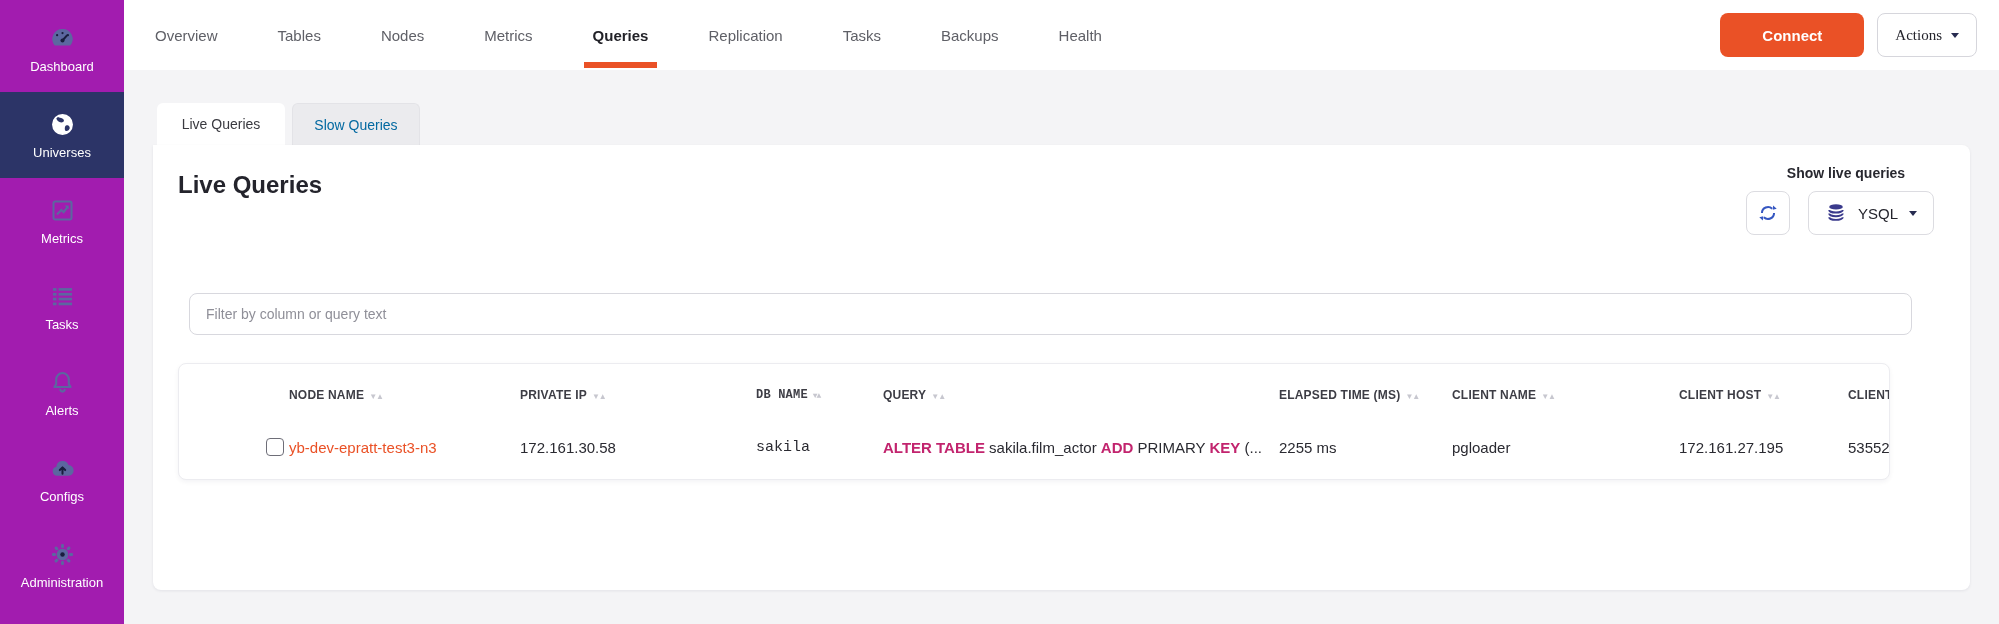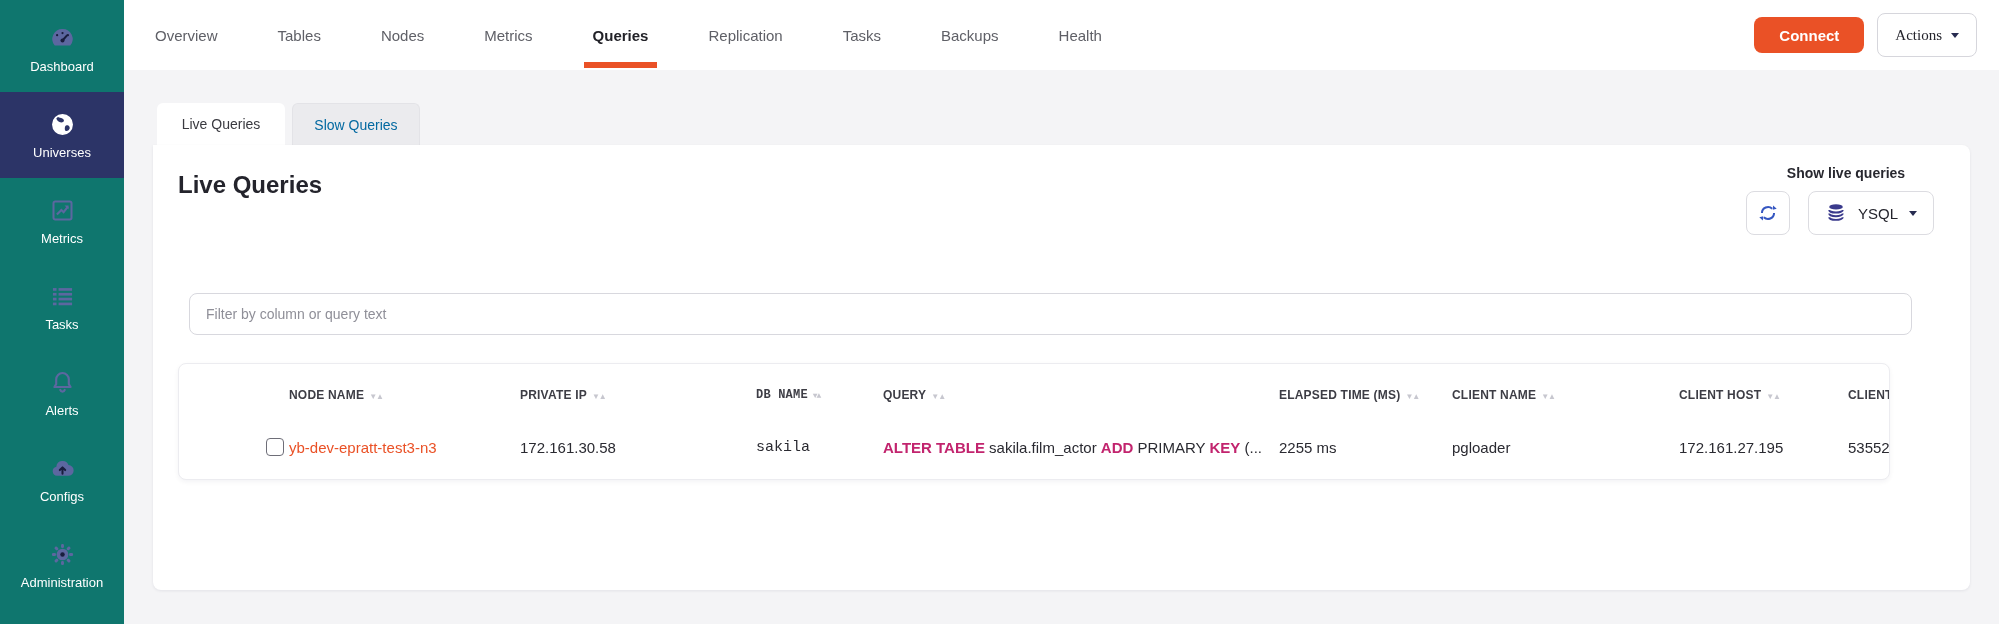--- a/index.html
+++ b/index.html
@@ -5,35 +5,35 @@
   * { box-sizing: border-box; }
   html,body { margin:0; padding:0; }
   body {
     width:1999px; height:624px; overflow:hidden;
     font-family:"Liberation Sans", sans-serif;
     background:#f4f4f6; color:#2a2a31;
   }
   .app { display:flex; width:1999px; height:624px; }
 
   
-  .sidebar { width:124px; flex:0 0 124px; background:#0f766e; padding-top:6px; }
+  .sidebar { width:124px; flex:0 0 124px; background:#a21caf; padding-top:6px; }
   .side-item { height:86px; display:flex; flex-direction:column; align-items:center; justify-content:center; gap:7px; cursor:pointer; }
   .side-item.active { background:#2c3467; }
   .side-label { color:#ffffff; font-size:13px; }
   .side-icon { width:27px; height:27px; display:block; }
 
   
   .main { flex:1; display:flex; flex-direction:column; min-width:0; }
   .topbar { height:70px; flex:0 0 70px; background:#ffffff; display:flex; align-items:center; padding:0 22px 0 31px; }
   .topnav { display:flex; gap:60px; height:100%; align-items:center; }
   .nav-item { font-size:15px; color:#5f6067; position:relative; height:100%; display:flex; align-items:center; cursor:pointer; white-space:nowrap; }
   .nav-item.active { color:#222228; font-weight:700; }
   .nav-item.active::after { content:""; position:absolute; left:-9px; right:-9px; bottom:2px; height:6px; background:#ea5126; }
   .top-actions { margin-left:auto; display:flex; gap:13px; align-items:center; }
-  .btn-connect { background:#ea5126; color:#fff; font-size:15px; font-weight:700; border:none; border-radius:8px; height:36px; padding:0 25px; cursor:pointer; font-family:inherit; }
+  .btn-connect { background:#ea5126; color:#fff; font-size:15px; font-weight:700; border:none; border-radius:8px; height:44px; padding:0 42px; cursor:pointer; font-family:inherit; }
   .btn-actions { background:#fff; border:1px solid #d6d6dc; border-radius:8px; height:44px; padding:0 17px; font-size:15px; color:#24242c; display:flex; align-items:center; gap:9px; cursor:pointer; font-family:Liberation Serif, serif; }
   .caret { width:0; height:0; border-left:4.5px solid transparent; border-right:4.5px solid transparent; border-top:5.5px solid #272b50; display:inline-block; }
 
   
   .content { flex:1; position:relative; padding-left:29px; }
   .tabs { display:flex; margin:33px 0 0 4px; }
   .tab { height:42px; display:flex; align-items:center; justify-content:center; width:128px; font-size:14px; color:#4a4a52; border-radius:6px 6px 0 0; cursor:pointer; }
   .tab.active { background:#ffffff; color:#3a3a40; }
   .tab.inactive { background:#ebebee; margin-left:7px; border:1px solid #e3e3e7; border-bottom:none; color:#0369a1; }
 

